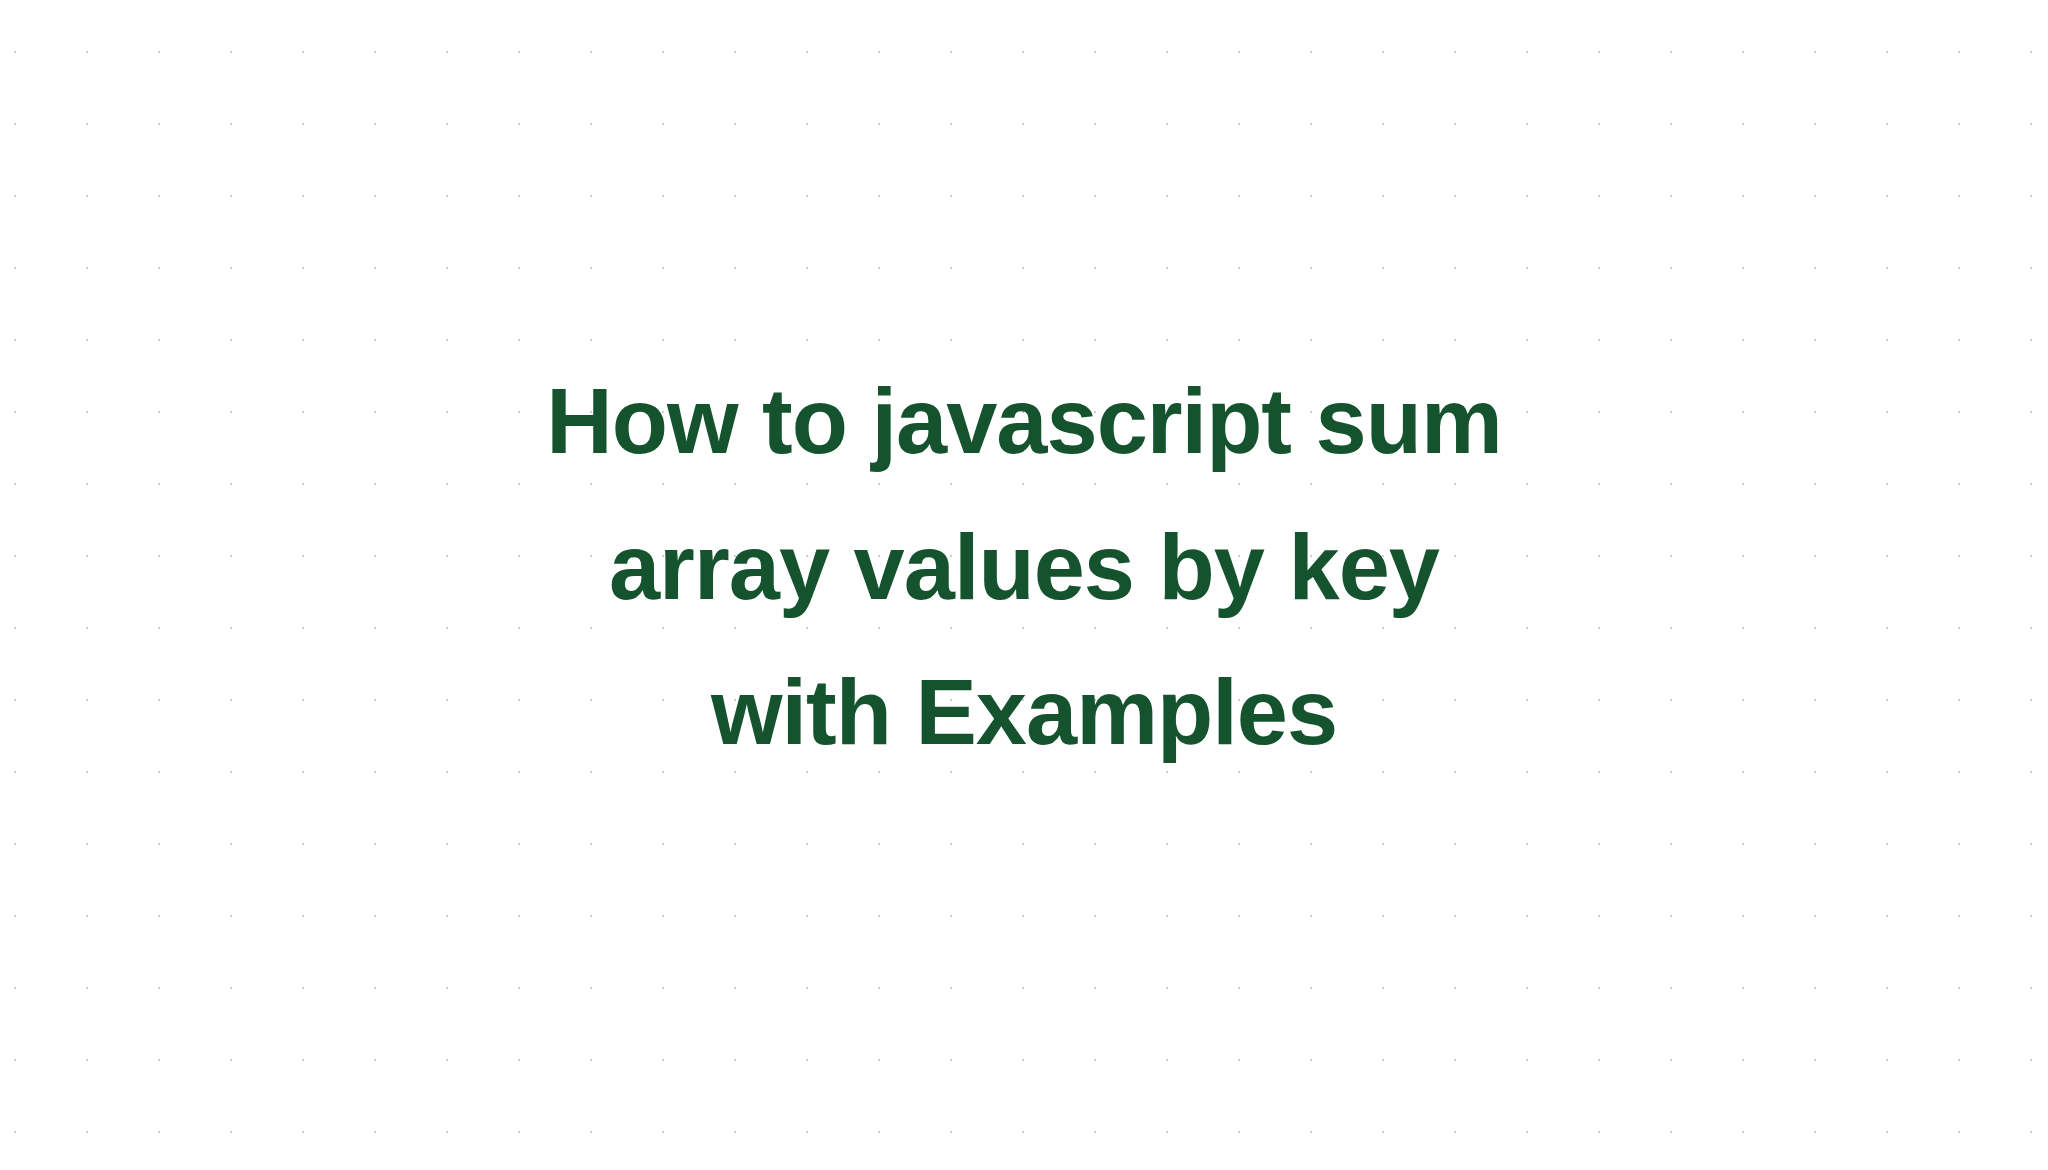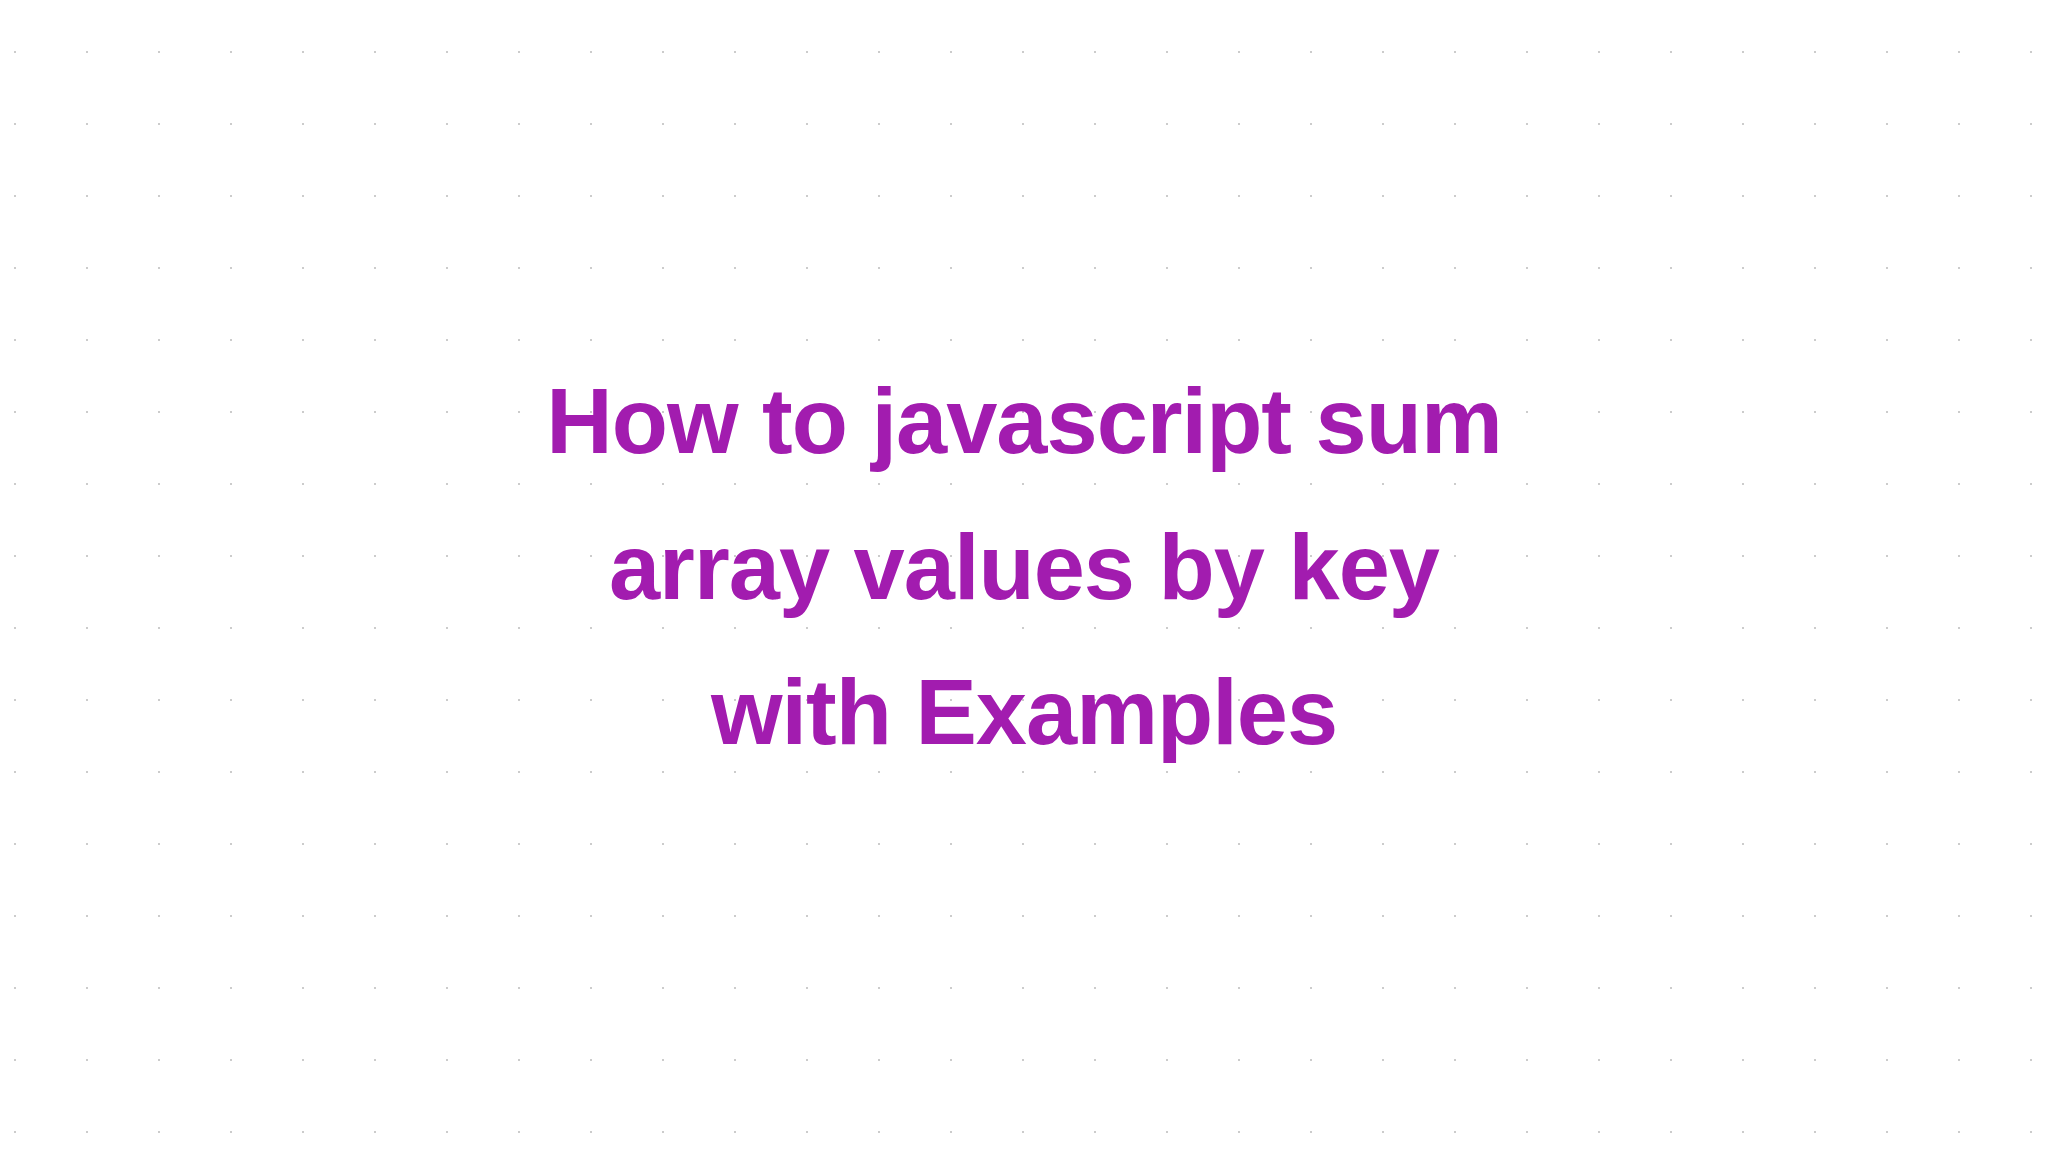--- a/index.html
+++ b/index.html
@@ -36,21 +36,21 @@
       width: 100%;
       height: 100%;
       display: flex;
       align-items: center;
       justify-content: center;
     }
 
     .title {
       font-size: 92px;
       font-weight: 700;
-      color: #a21caf;
+      color: #14532d;
       text-align: center;
       line-height: 1.58;
       max-width: 980px;
       letter-spacing: -1px;
       margin-top: -35px;
     }
   </style>
 </head>
 <body>
 

